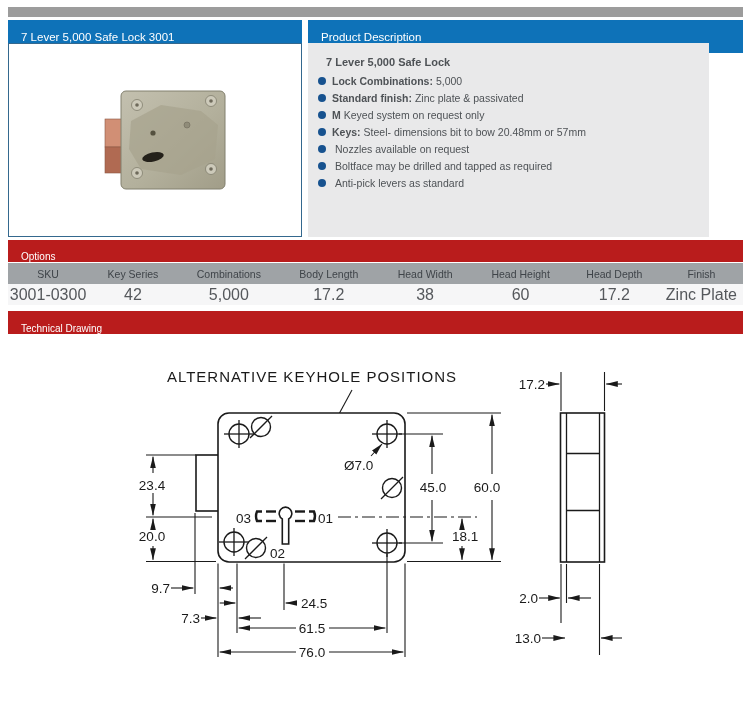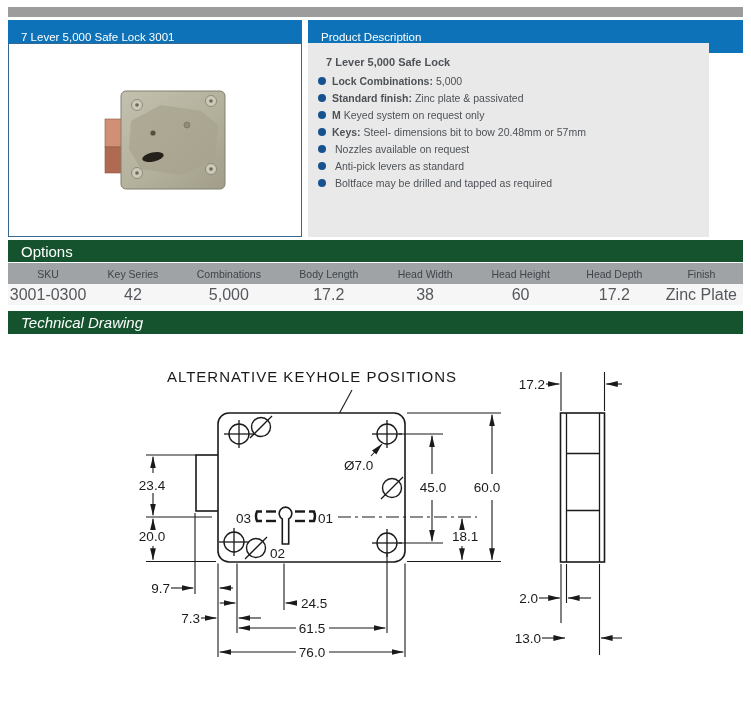--- a/index.html
+++ b/index.html
@@ -17,24 +17,24 @@
   .photo-svg { position:absolute; left:88px; top:41px; }
 
   .desc-panel { position:absolute; left:308px; top:43px; width:401px; height:194px;
                 background:#e9e9ea; box-sizing:border-box; padding:13px 10px 0 10px; }
   .desc-heading { font-size:11px; font-weight:bold; color:#4e5256; margin:0 0 8px 8px; }
   ul.bullets { list-style:none; margin:0; padding:0; }
   li.bullet { display:flex; align-items:flex-start; font-size:10.5px; color:#4e5256; margin:0 0 6px 0; line-height:11px; }
   li.bullet .dot { width:8px; height:8px; border-radius:50%; background:#17528f; margin:1px 6px 0 0; flex:none; }
   li.bullet b { margin-right:3px; white-space:nowrap; }
 
-  .bar { position:absolute; left:8px; width:735px; background:#14532d; color:#ffffff;
-         font-size:15px; display:flex; align-items:center; padding-left:13px; box-sizing:border-box; }
+  .bar { position:absolute; left:8px; width:735px; background:#b91c1c; color:#ffffff;
+         font-size:10px; display:flex; align-items:flex-end; padding-left:13px; box-sizing:border-box; }
   #options-bar { top:240px; height:22px; }
-  #tech-bar    { top:311px; height:23px;font-style:italic; }
+  #tech-bar    { top:311px; height:23px; }
 
   .tbl { position:absolute; left:8px; top:263px; width:735px; }
   .trow { display:grid; grid-template-columns:10.9% 12.2% 13.9% 13.3% 12.9% 13.1% 12.4% 11.3%;
           height:21px; align-items:center; text-align:center; }
   .trow.head { background:#9fa3a6; color:#3f4449; font-weight:normal; font-size:10.5px; }
   .trow.data { background:#f6f6f7; color:#55585c; font-size:16px; }
 
   .dwg { position:absolute; left:0; top:340px; }
   .dwg text { font-family:"Liberation Sans", sans-serif; font-size:13.5px; fill:#1a1a1a; }
   .dwg .dwg-title { font-size:15px; letter-spacing:1px; }
@@ -108,25 +108,25 @@
     <li class="bullet">
         <span class="dot"></span>
         <span><b>Keys:</b><span>Steel- dimensions bit to bow 20.48mm or 57mm</span></span>
       </li>
     <li class="bullet">
         <span class="dot"></span>
         <span><b></b><span>Nozzles available on request</span></span>
       </li>
     <li class="bullet">
         <span class="dot"></span>
+        <span><b></b><span>Boltface may be drilled and tapped as required</span></span>
+      </li>
+    <li class="bullet">
+        <span class="dot"></span>
         <span><b></b><span>Anti-pick levers as standard</span></span>
-      </li>
-    <li class="bullet">
-        <span class="dot"></span>
-        <span><b></b><span>Boltface may be drilled and tapped as required</span></span>
       </li>
   </ul>
 </div>
 
 <div class="bar" id="options-bar">
   <span>Options</span>
 </div>
 
 <div class="tbl">
   <div class="trow head">

